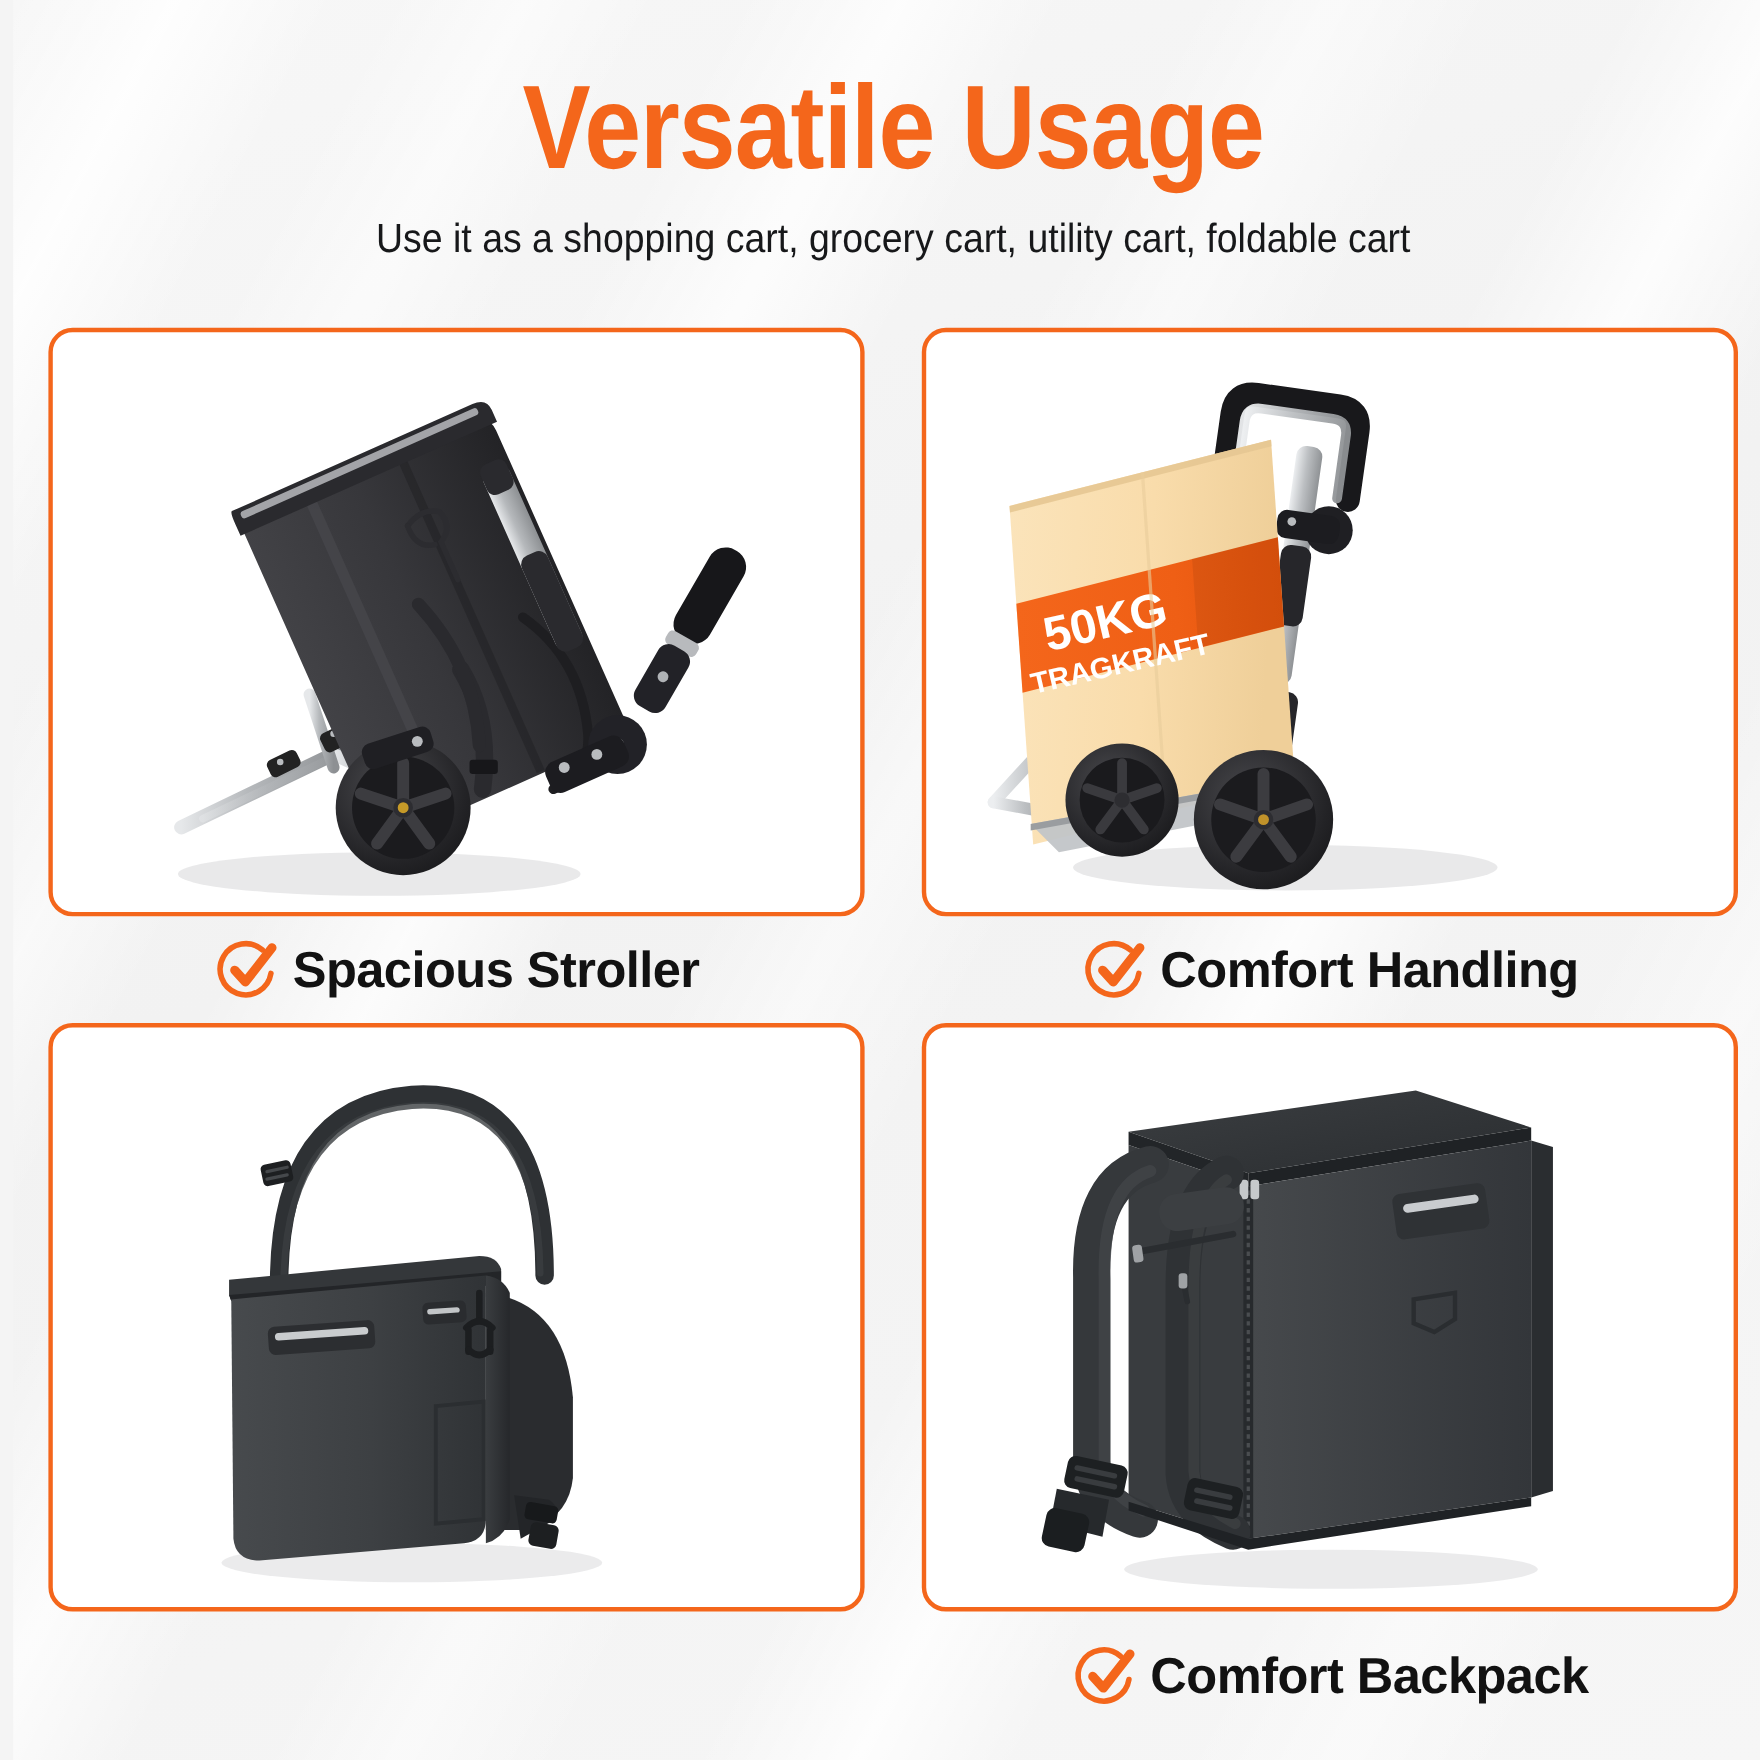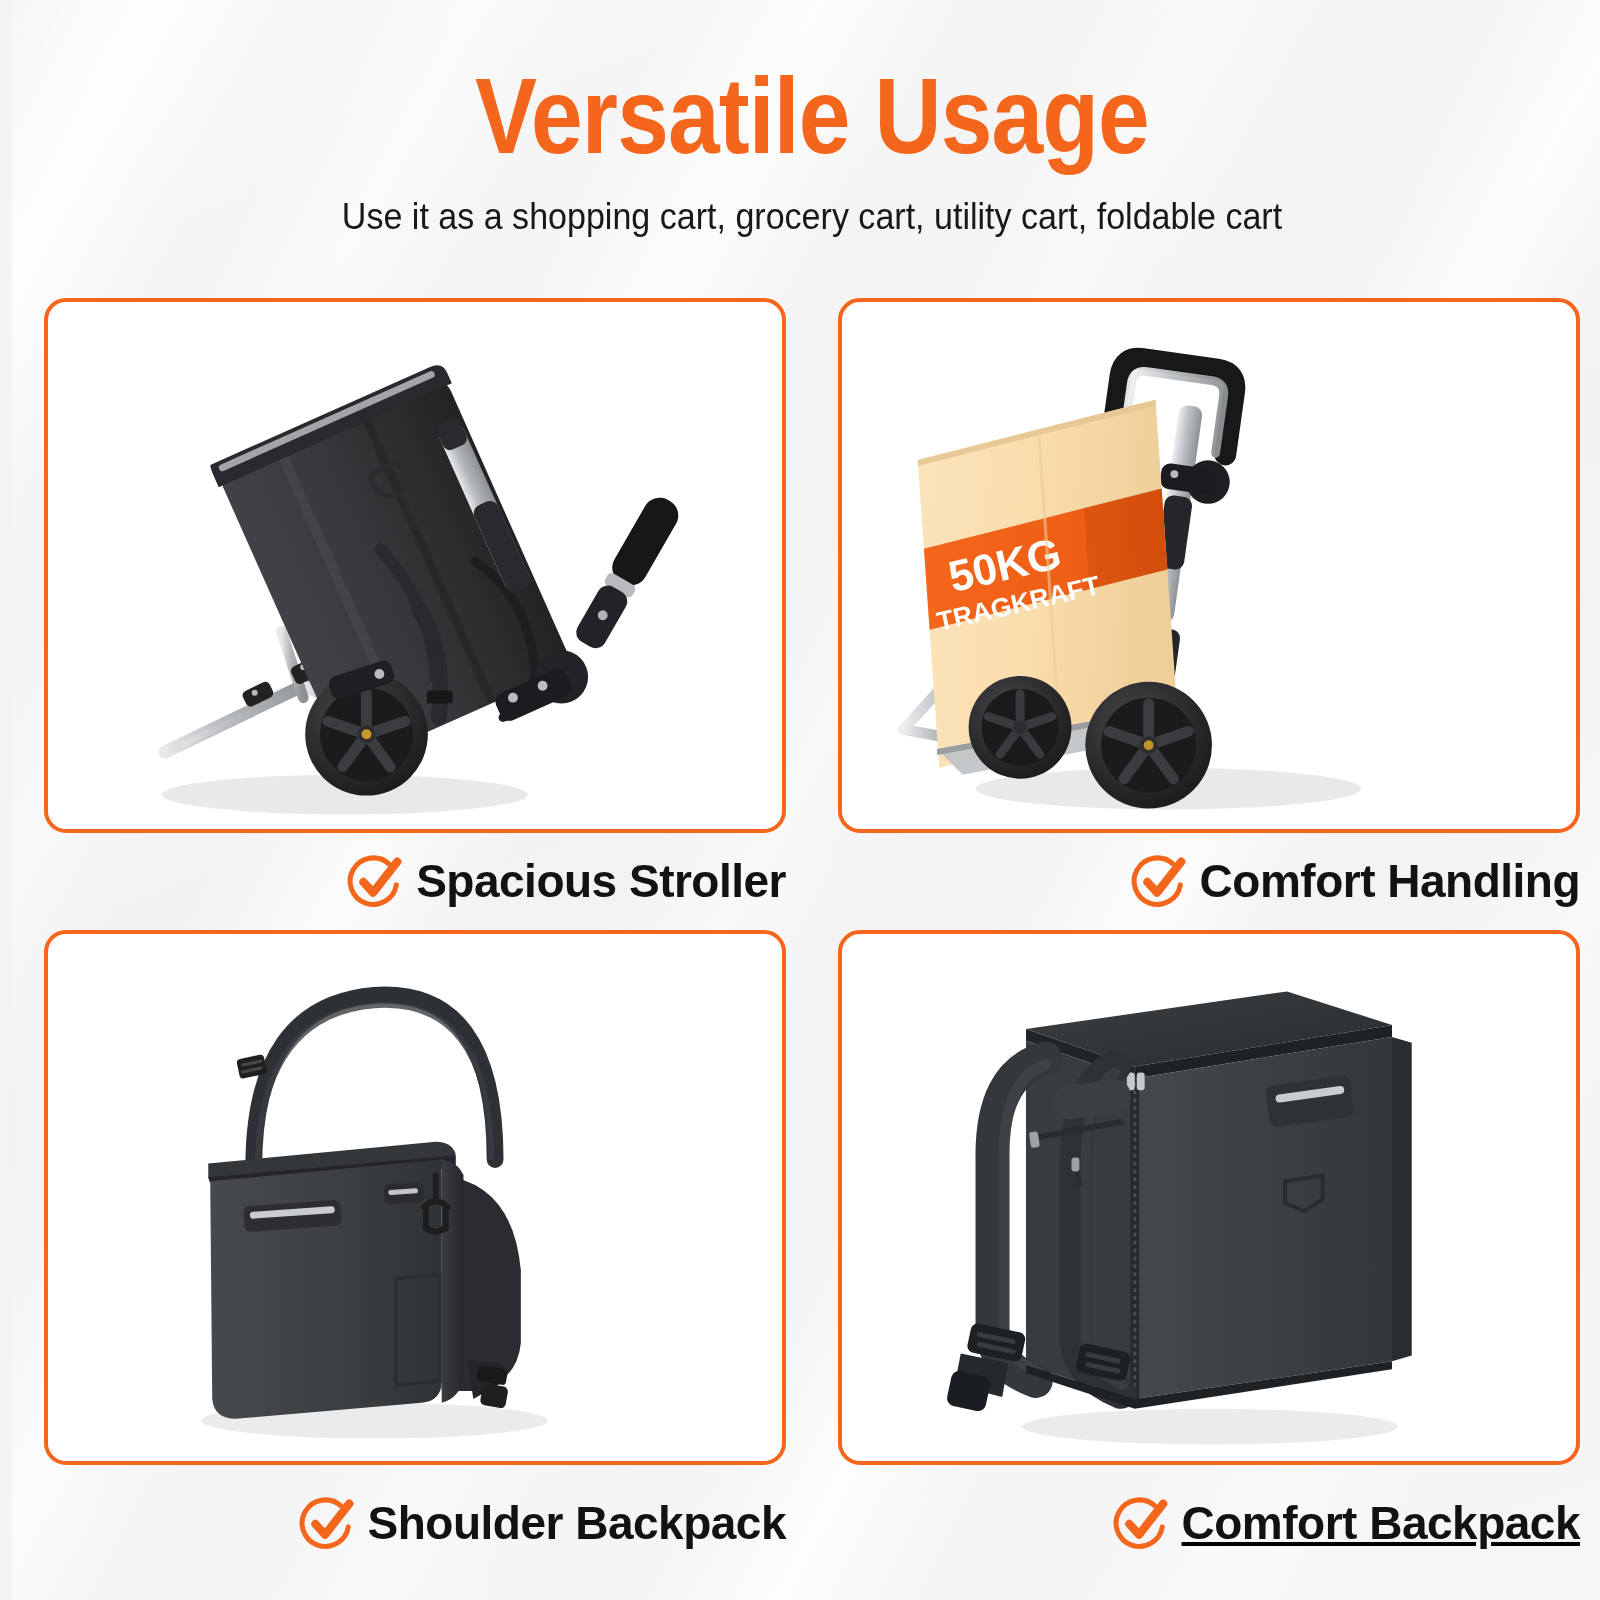--- a/index.html
+++ b/index.html
@@ -74,28 +74,28 @@
   #card-0 { left: 32px;  top: 298px; }
   #card-1 { left: 826px; top: 298px; }
   #card-2 { left: 32px;  top: 930px; }
   #card-3 { left: 826px; top: 930px; }
 
   .caption {
     position: absolute;
     height: 90px;
     display: flex;
     align-items: center;
-    justify-content: flex-end;
+    justify-content: center;
     gap: 10px;
     width: 742px;
   }
   #caption-0 { left: 32px;  top: 836px; }
   #caption-1 { left: 826px; top: 836px; }
   #caption-2 { left: 32px;  top: 1478px; }
-  #caption-3 { left: 826px; top: 1478px; text-decoration: underline; }
+  #caption-3 { left: 826px; top: 1478px; }
 
   .caption-label {
     font-family: "Liberation Sans Narrow", "Liberation Sans", sans-serif;
     font-weight: 700;
     font-size: 46px;
     color: #121212;
     letter-spacing: -0.5px;
     white-space: nowrap;
   }
   .check-icon { flex: 0 0 auto; width: 62px; height: 62px; display: block; }
@@ -395,27 +395,20 @@
       </g>
 
       <path d="M352 348 L396 344 L396 452 L352 456 Z" fill="none" stroke="#2b2e31" stroke-width="3.5"></path>
 
       <path d="M424 430 L456 434 Q466 440 462 452 L430 470 Z" fill="#232528"></path>
       <rect x="434" y="438" width="30" height="16" rx="4" fill="#17191b" transform="rotate(10 449 446)"></rect>
       <rect x="438" y="456" width="26" height="22" rx="5" fill="#1d1f21" transform="rotate(10 451 467)"></rect>
     </svg>
   </div>
 
-  <div class="caption" id="caption-2">
-    <svg class="check-icon" viewBox="0 0 64 64">
-      <path d="M46 14 A24 24 0 1 0 54 36" fill="none" stroke="#f4661b" stroke-width="5.2" stroke-linecap="round"></path>
-      <path d="M20 33 L30 44 L55 12" fill="none" stroke="#f4661b" stroke-width="8.5" stroke-linecap="round" stroke-linejoin="round"></path>
-    </svg>
-    <span class="caption-label">Shoulder Backpack</span>
-  </div>
 
   <div class="card" id="card-3">
     <svg class="stage" viewBox="0 0 742 535">
       <defs>
         <linearGradient id="bp-front" x1="0" y1="0" x2="1" y2="0">
           <stop offset="0%" stop-color="#3f4245"></stop>
           <stop offset="60%" stop-color="#35383b"></stop>
           <stop offset="100%" stop-color="#2b2e31"></stop>
         </linearGradient>
         <linearGradient id="bp-side" x1="0" y1="0" x2="1" y2="0">

